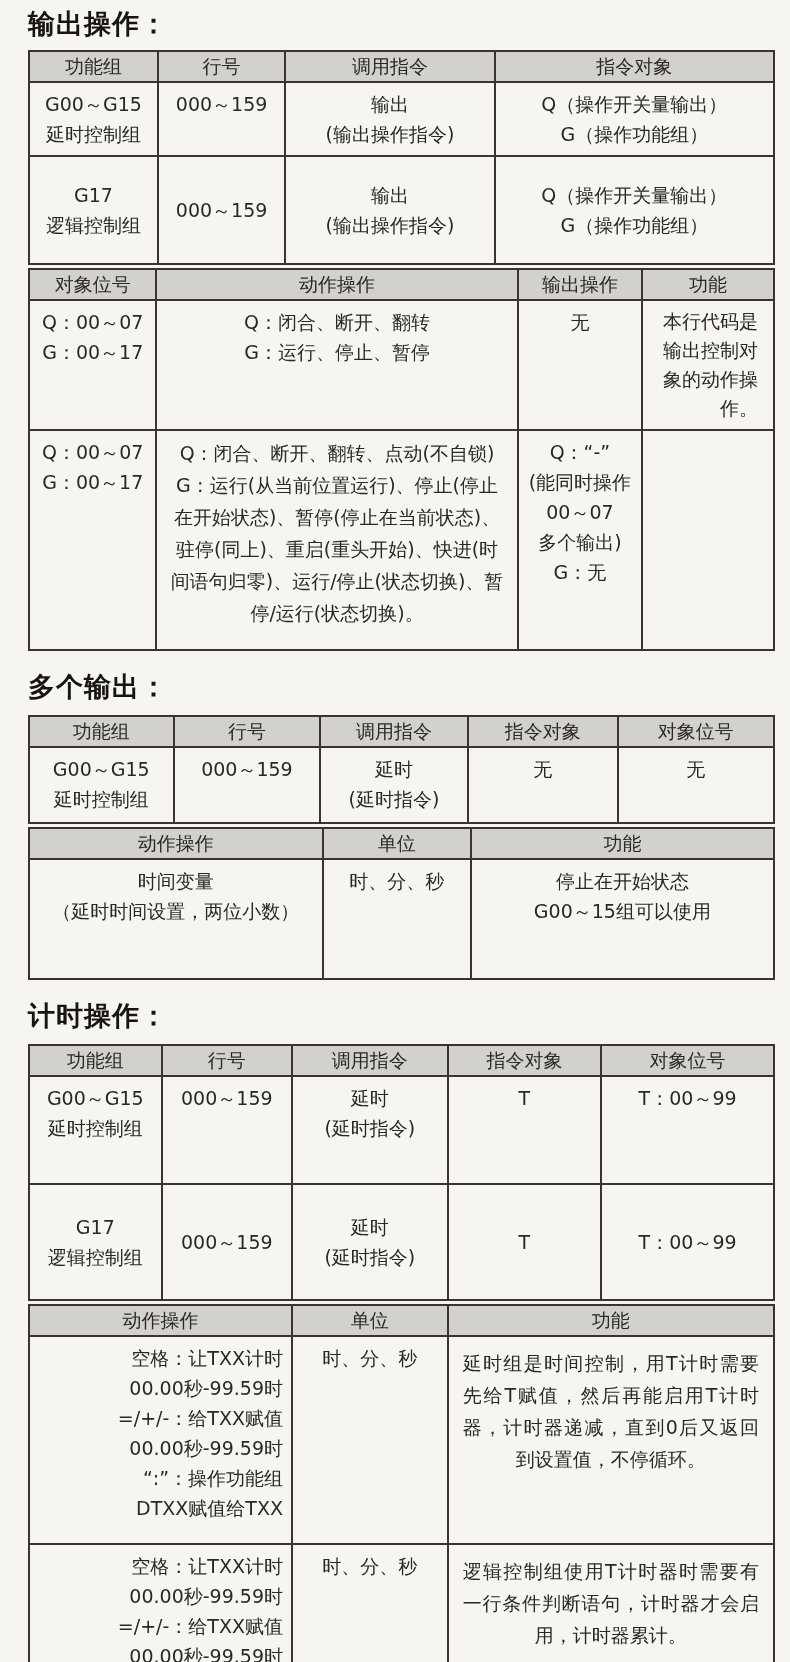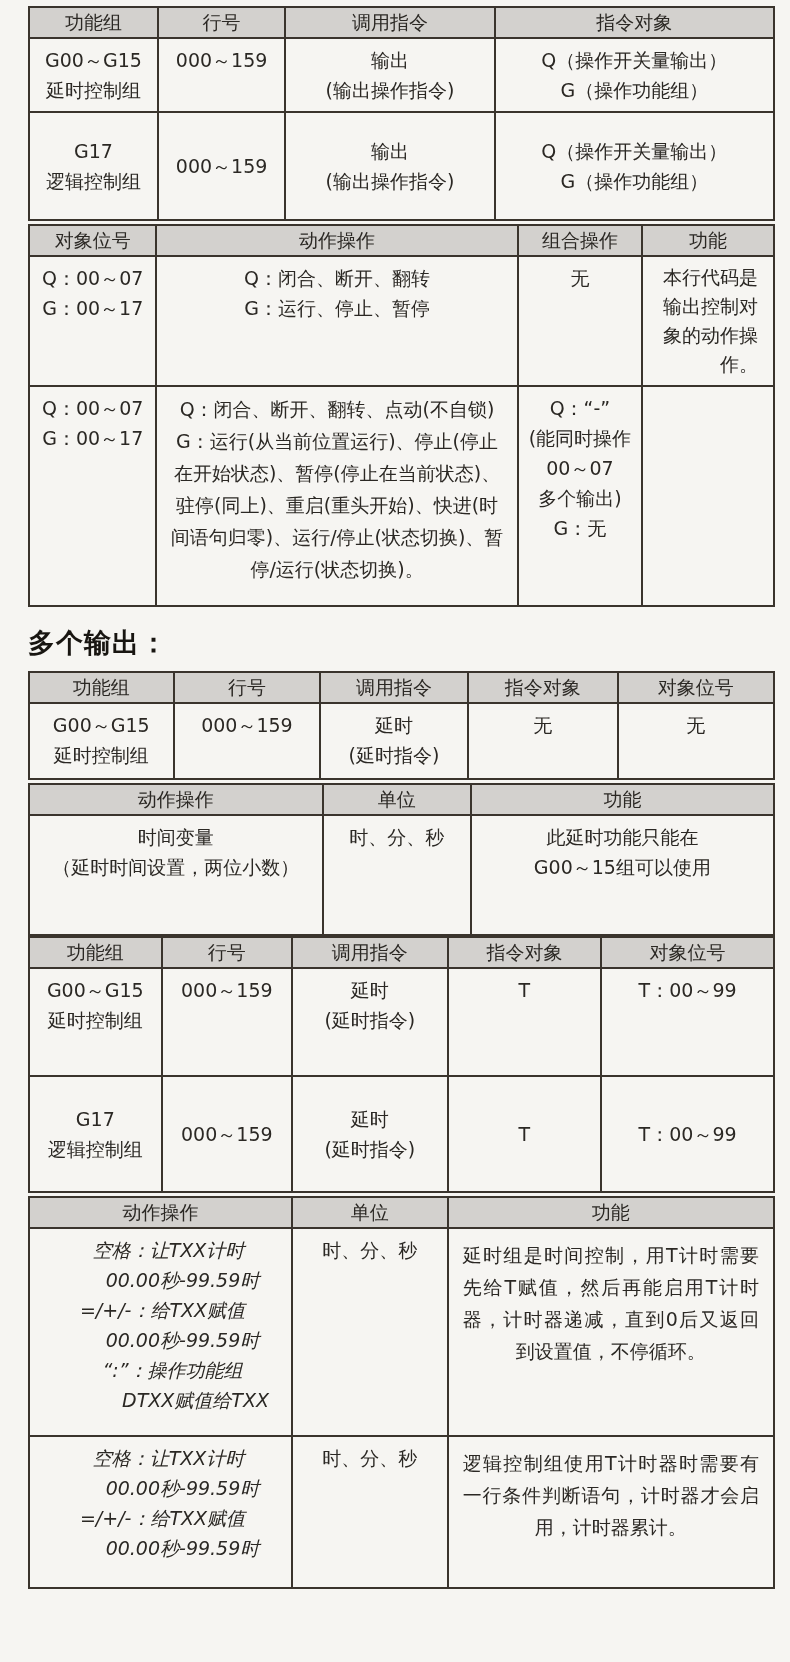--- a/index.html
+++ b/index.html
@@ -57,21 +57,21 @@
   .h62  td { height: 62px; }
   .h94  td { height: 94px; }
   .h102 td { height: 102px; }
   .h106 td { height: 106px; }
   .h110 td { height: 110px; }
   .h124 td { height: 124px; }
   .h180 td { height: 180px; }
   .h206 td { height: 206px; }
 
   
-  td.action-cell { text-align: center; padding-left: 12px; font-style: italic; }
+  td.action-cell { text-align: right; padding-left: 12px; }
   .action-line { line-height: 30px; white-space: nowrap; }
   .ind-a { padding-left: 12px; }  
   .ind-b { padding-left: 40px; }  
   .ind-c { padding-left: 20px; }  
   .ind-d { padding-left: 66px; }  
 
   td.func-wide {
     text-align: justify;
     text-align-last: center;
     padding: 10px 14px 16px 14px;
@@ -79,20 +79,21 @@
   }
   td.func-narrow { padding: 6px 15px; line-height: 29px; text-align: right; }
   td.big-action  { line-height: 32px; padding: 6px 10px; margin-left: 12px; }
 </style>
 </head>
 <body>
 
 <div class="doc">
 
   <section>
+    <h2 class="sec-title">输出操作：</h2>
 
     <table class="tbl">
       <colgroup>
         <col style="width:17.3%">
           <col style="width:17.1%">
         <col style="width:28.1%">
           <col style="width:37.5%">
       </colgroup>
       <thead>
         <tr>
@@ -128,21 +129,21 @@
       <colgroup>
         <col style="width:17.1%">
           <col style="width:48.5%">
         <col style="width:16.7%">
           <col style="width:17.7%">
       </colgroup>
       <thead>
         <tr>
           <th>对象位号</th>
           <th>动作操作</th>
-          <th>组合操作</th>
+          <th>输出操作</th>
           <th>功能</th>
         </tr>
       </thead>
       <tbody>
         <tr class="h110">
           <td class="pre">Q：00～07
 G：00～17</td>
           <td class="pre">Q：闭合、断开、翻转
 G：运行、停止、暂停</td>
           <td class="pre">无</td>
@@ -208,28 +209,29 @@
           <th>动作操作</th>
           <th>单位</th>
           <th>功能</th>
         </tr>
       </thead>
       <tbody>
         <tr class="h106">
           <td class="pre">时间变量
 （延时时间设置，两位小数）</td>
           <td class="pre">时、分、秒</td>
-          <td class="pre">此延时功能只能在
+          <td class="pre">停止在开始状态
 G00～15组可以使用</td>
         </tr>
       </tbody>
     </table>
   </section>
 
   <section>
+    <h2 class="sec-title later">计时操作：</h2>
 
     <table class="tbl">
       <colgroup>
         <col style="width:17.8%">
           <col style="width:17.5%">
           <col style="width:20.9%">
         <col style="width:20.6%">
           <col style="width:23.2%">
       </colgroup>
       <thead>

